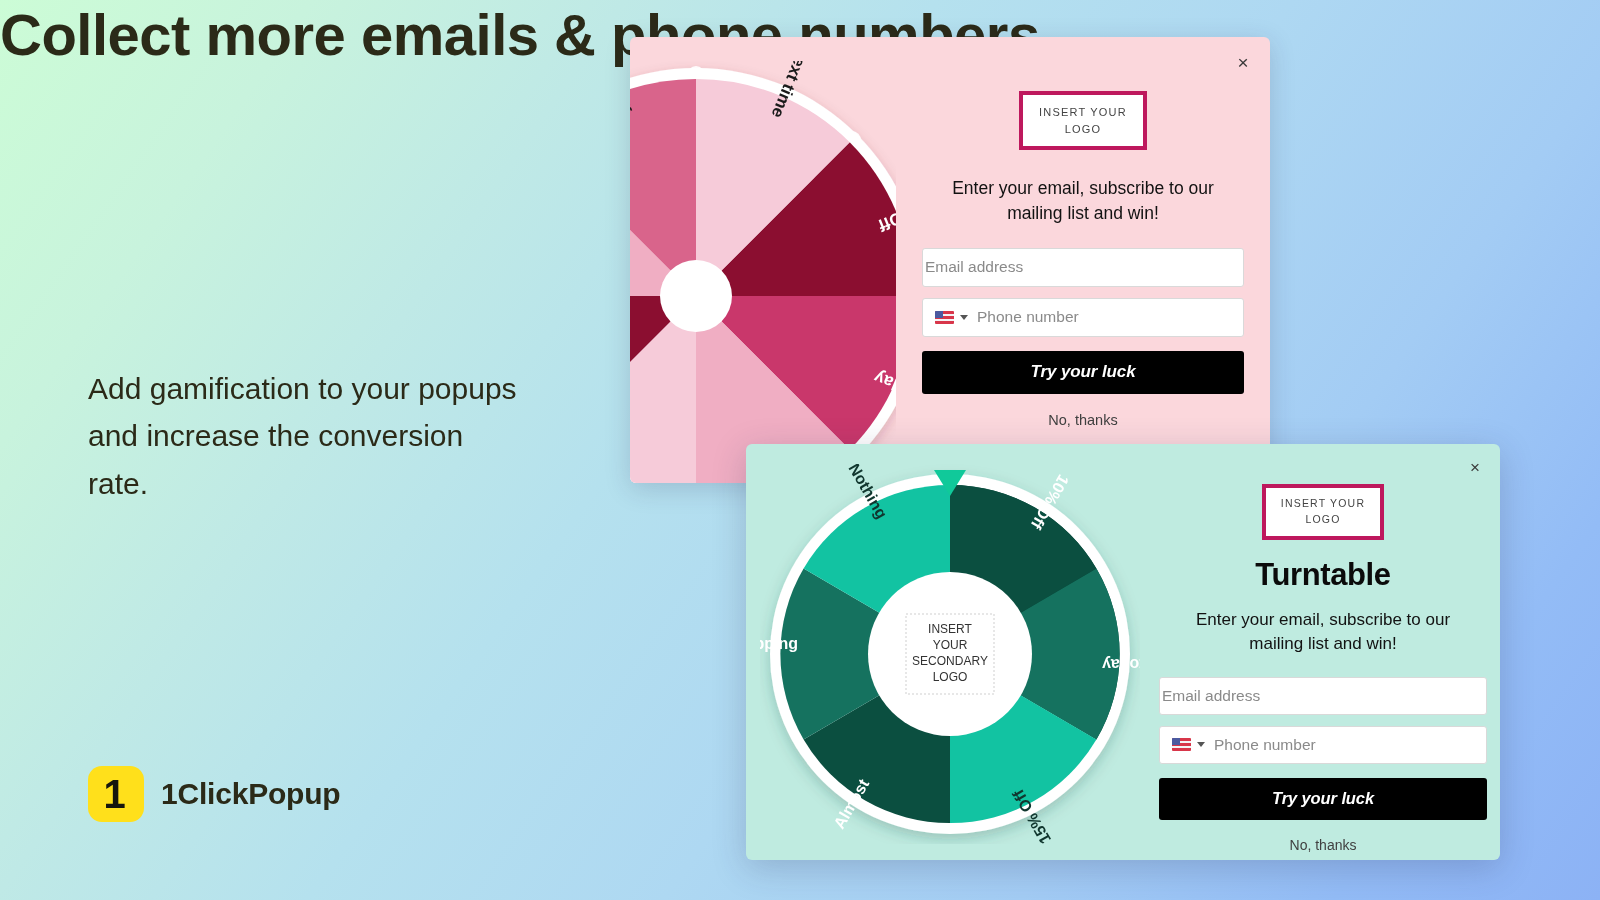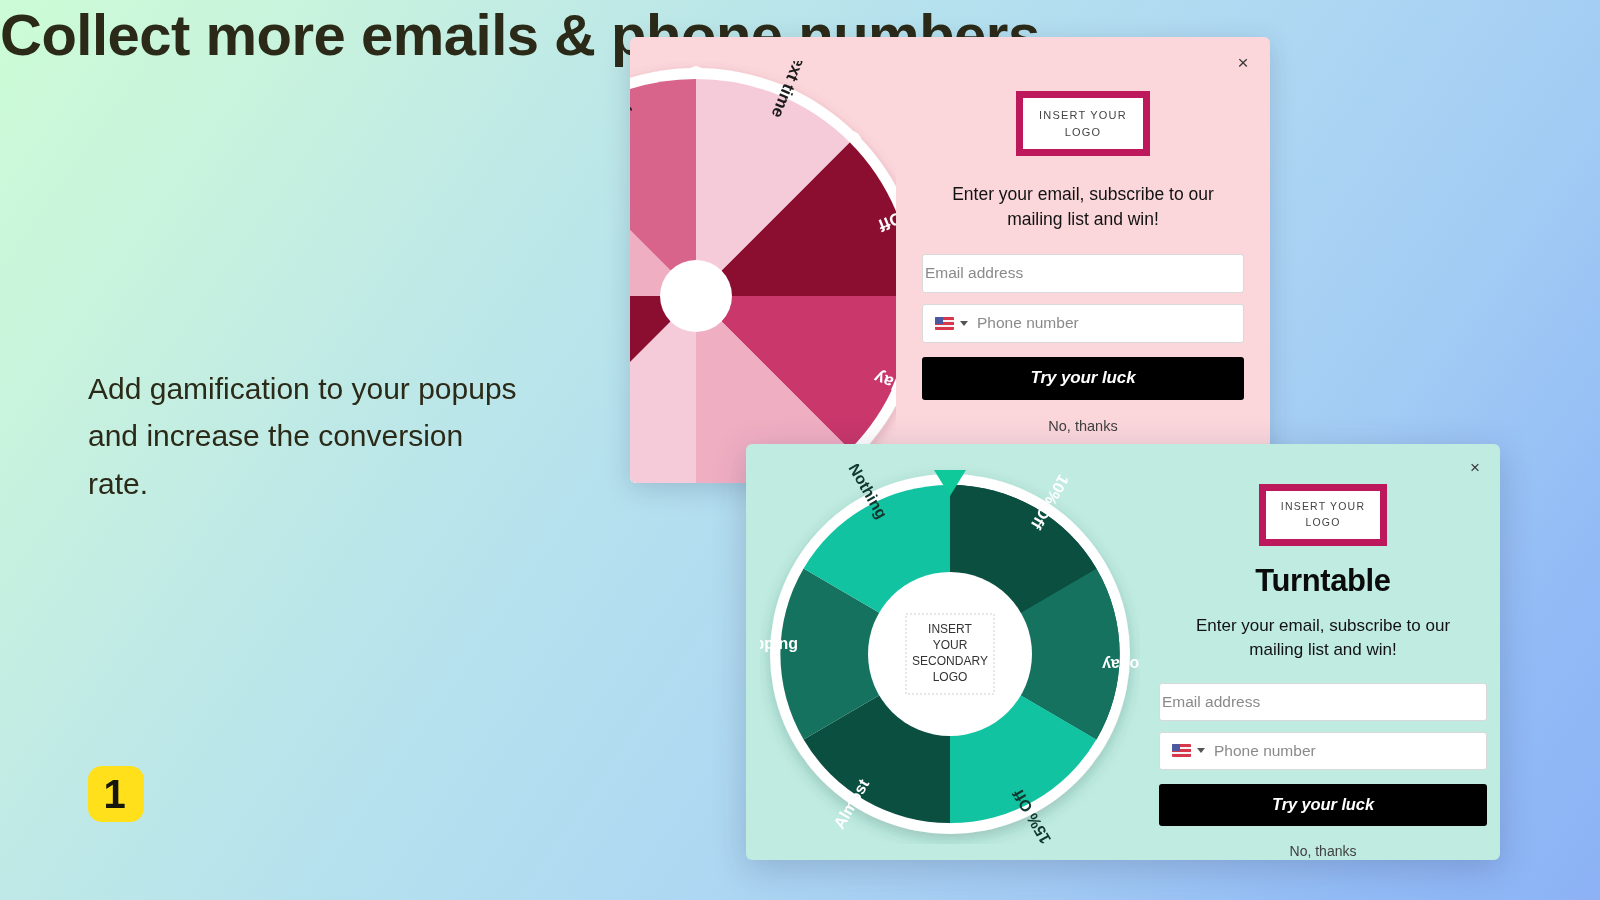--- a/index.html
+++ b/index.html
@@ -50,21 +50,21 @@
   #pink-wheel-area{width:266px;}
   #green-wheel-area{width:400px;}
   .wheel-area svg{position:absolute;}
 
   
   .panel{position:absolute;top:0;bottom:0;right:0;display:flex;flex-direction:column;align-items:center;}
   #pink-panel{left:266px;padding-top:54px;}
   #green-panel{left:400px;padding-top:40px;}
 
   .logo-box{
-    background:#fff;border:7px solid #be185d;color:#444;
+    background:#fff;border:4px solid #be185d;color:#444;
     font-size:11px;letter-spacing:1.2px;line-height:1.5;text-align:center;
     padding:9px 16px;margin-bottom:22px;
   }
   #green-panel .logo-box{font-size:10.5px;padding:8px 15px;margin-bottom:17px;}
 
   .popup-title{font-size:33px;font-weight:bold;color:#0b0b0b;margin:0 0 13px 0;letter-spacing:-.4px;}
   #green-panel .popup-title{font-size:31px;margin-bottom:11px;}
   .popup-sub{
     font-size:17.5px;line-height:1.42;color:#121212;text-align:center;
     margin:4px 0 22px 0;max-width:300px;
@@ -100,20 +100,21 @@
 </style>
 </head>
 <body>
 
 <h1 id="headline">Collect more emails &amp; phone numbers</h1>
 
 <p id="subcopy">Add gamification to your popups and increase the conversion rate.</p>
 
 <div id="brand">
   <div class="mark">1</div>
+  <div class="wordmark">1ClickPopup</div>
 </div>
 
 <div class="popup" id="popup-pink">
 
   <button class="close-btn">×</button>
 
   <div class="wheel-area" id="pink-wheel-area">
     <svg width="470" height="470" viewBox="0 0 470 470" style="left:-169px;top:24px;">
       <defs>
         <filter id="pinkShadow" x="-25%" y="-25%" width="150%" height="150%">

